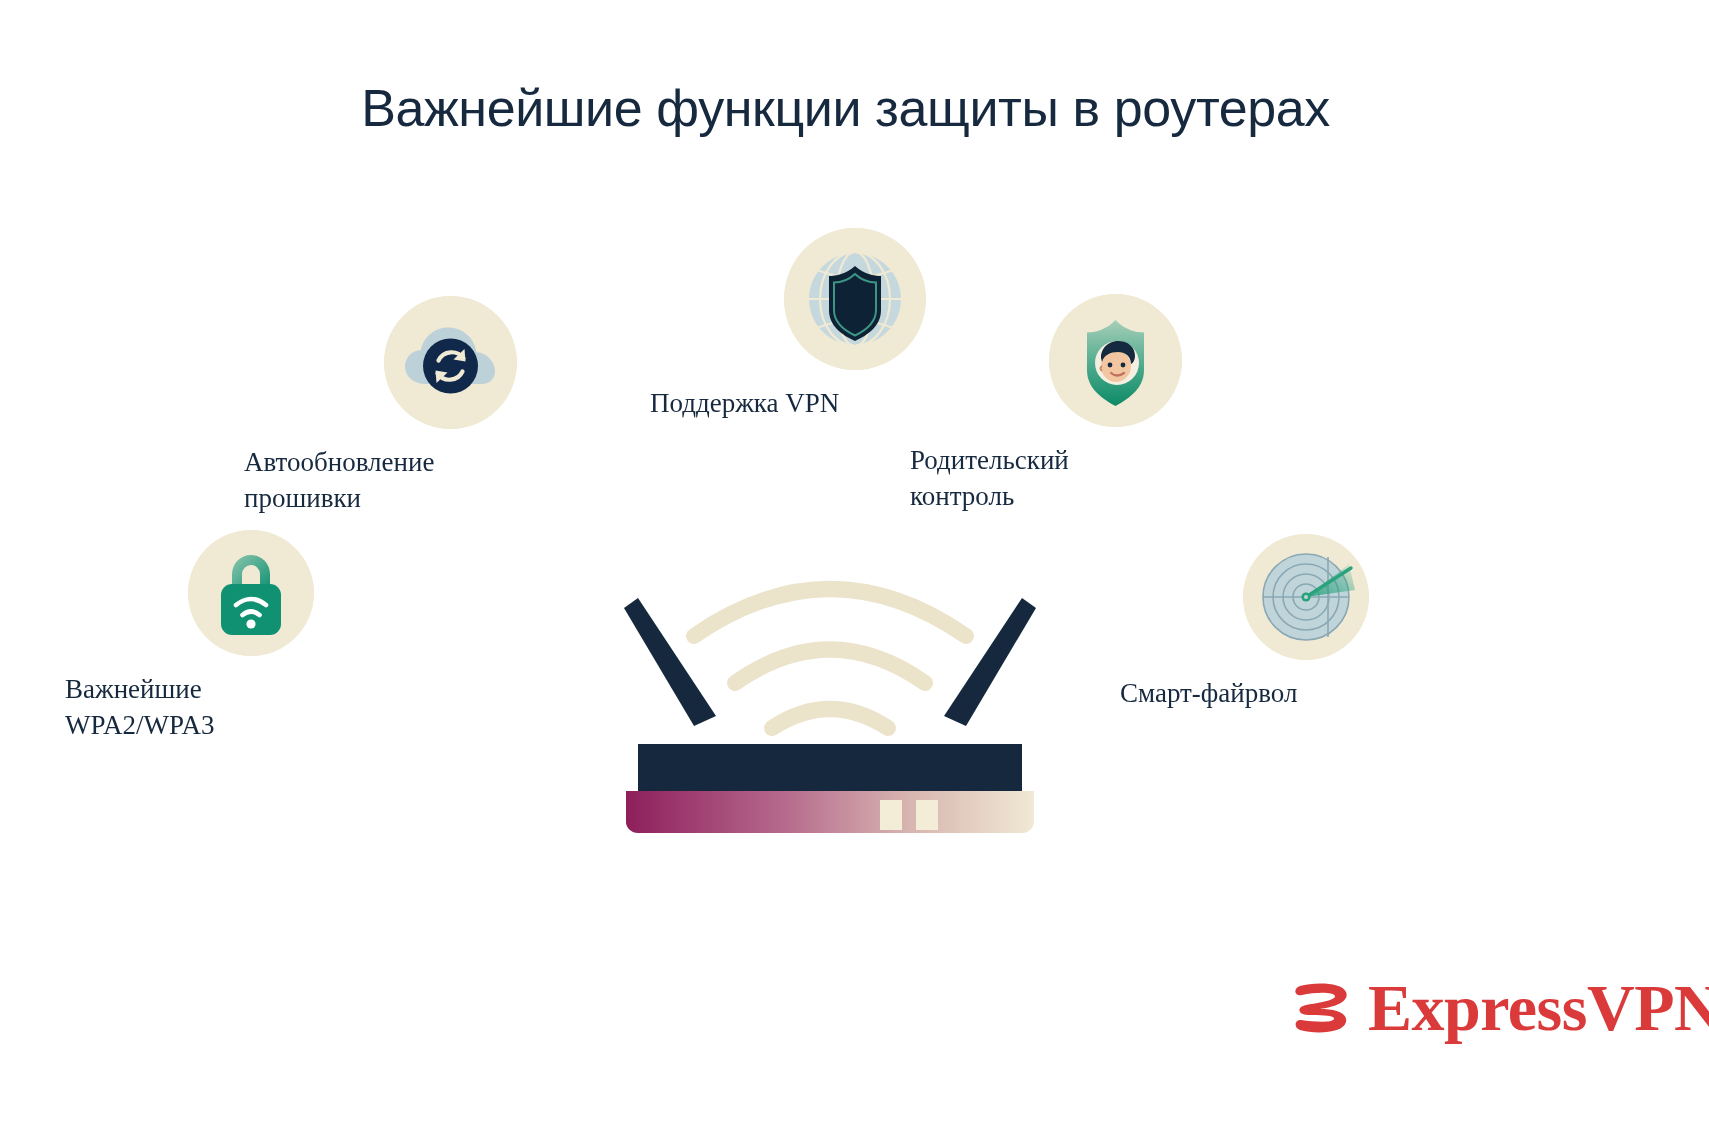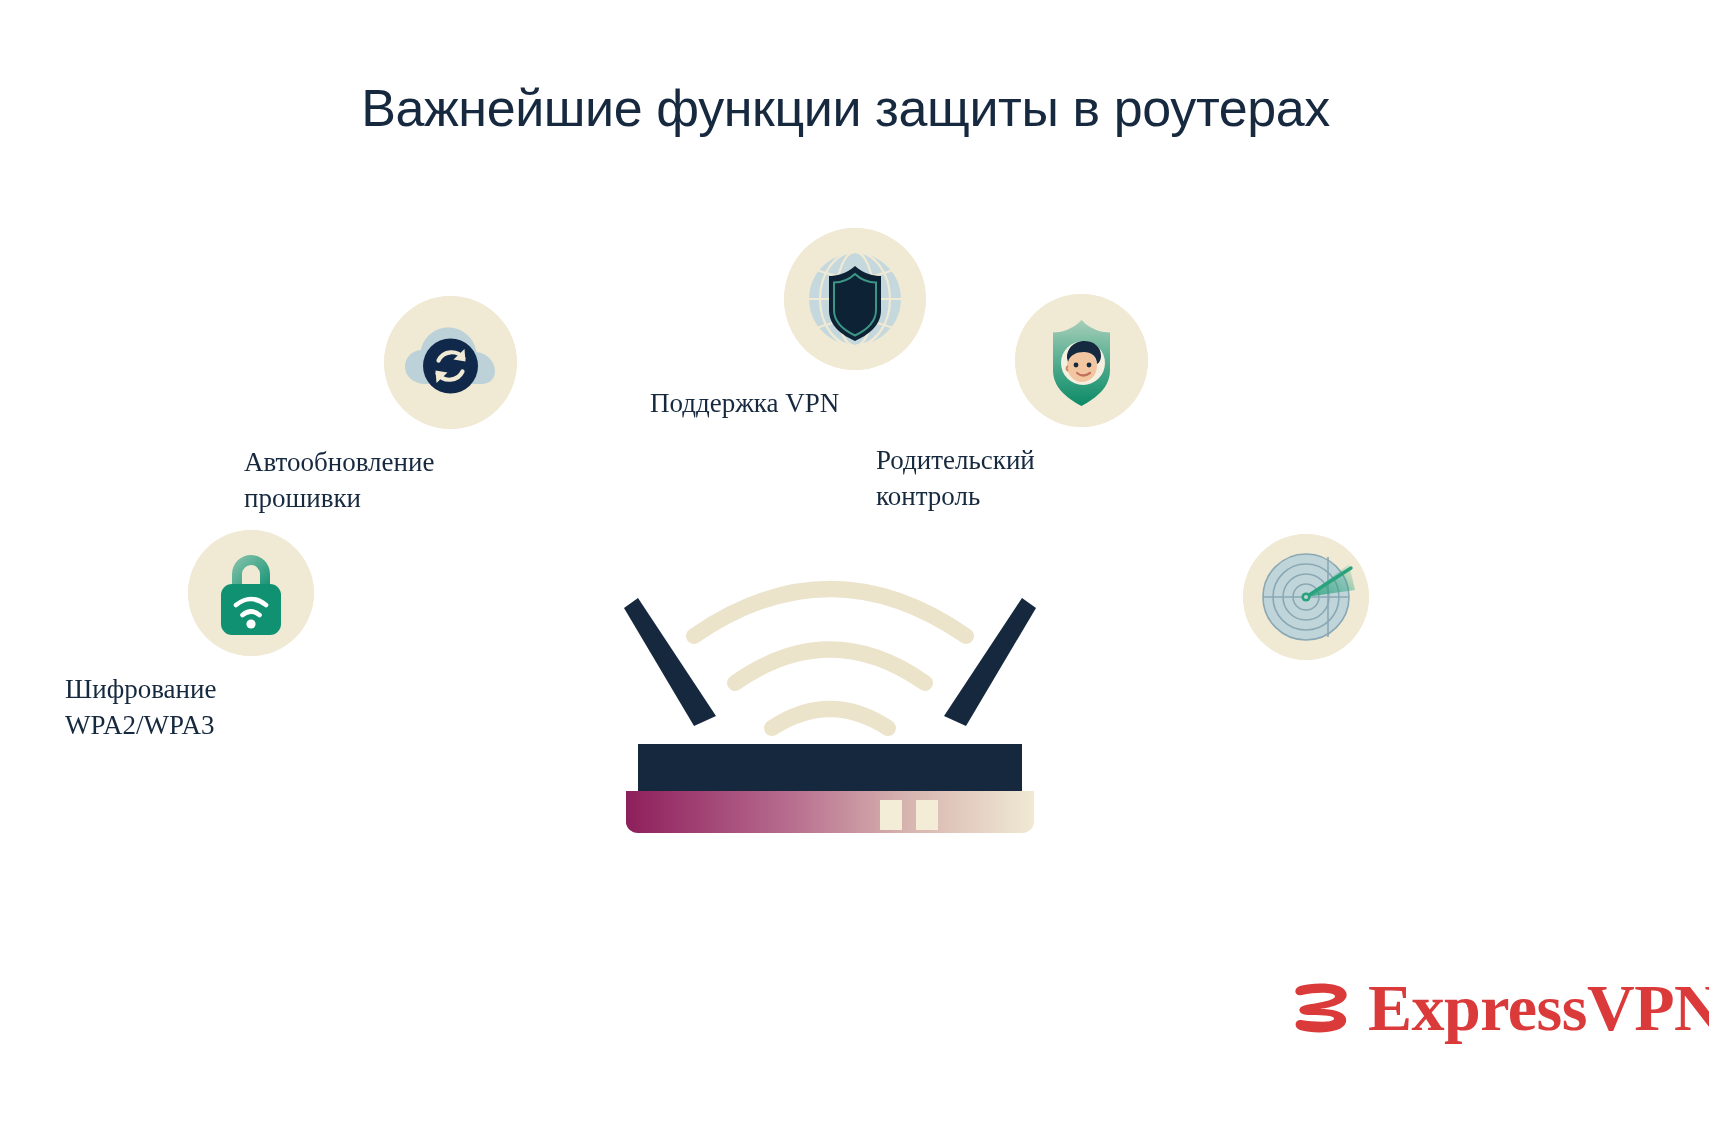--- a/index.html
+++ b/index.html
@@ -59,21 +59,21 @@
     white-space: pre-line;
   }
 
   
   #feat-vpn      { left: 650px;  top: 228px;  width: 410px; }
   #feat-vpn .badge { width: 142px; height: 142px; }
 
   #feat-firmware { left: 244px;  top: 296px;  width: 412px; }
   #feat-firmware .badge { width: 133px; height: 133px; }
 
-  #feat-parental { left: 876px;  top: 294px;  width: 410px; }
+  #feat-parental { left: 910px;  top: 294px;  width: 410px; }
   #feat-parental .badge { width: 133px; height: 133px; }
 
   #feat-encryption { left: 65px;  top: 530px;  width: 372px; }
   #feat-encryption .badge { width: 126px; height: 126px; }
 
   #feat-firewall { left: 1120px; top: 534px;  width: 372px; }
   #feat-firewall .badge { width: 126px; height: 126px; }
 
   
   #router {
@@ -190,21 +190,21 @@
         <circle cx="63" cy="63" r="63" fill="#f0e9d4"></circle>
         <path d="M44 60 L44 44 A19 19 0 0 1 82 44 L82 60 L72 60 L72 44 A9 9 0 0 0 54 44 L54 60 Z" fill="url(#shackleGrad)"></path>
         <rect x="33" y="54" width="60" height="51" rx="11" fill="#109172"></rect>
         <g fill="none" stroke="#ffffff" stroke-width="4.6" stroke-linecap="round">
           <path d="M48 75 Q63 63 78 75"></path>
           <path d="M54.5 85 Q63 78 71.5 85"></path>
         </g>
         <circle cx="63" cy="94" r="4.6" fill="#ffffff"></circle>
       </svg>
     </div>
-    <div class="feature-label">Шифрование
+    <div class="feature-label">Важнейшие
 WPA2/WPA3</div>
   </div>
 
   <div class="feature" id="feat-firewall">
     <div class="badge">
       <svg width="126" height="126" viewBox="0 0 126 126" xmlns="http://www.w3.org/2000/svg">
         <defs>
           <linearGradient id="sweepGrad" x1="0" y1="1" x2="1" y2="0">
             <stop offset="0%" stop-color="#2aa37d" stop-opacity="0.9"></stop>
             <stop offset="100%" stop-color="#2aa37d" stop-opacity="0.05"></stop>
@@ -219,20 +219,21 @@
           <circle cx="63" cy="63" r="13"></circle>
           <line x1="20" y1="63" x2="106" y2="63"></line>
           <line x1="85" y1="23" x2="85" y2="103"></line>
         </g>
         <path d="M63 63 L106 30 L112 56 Z" fill="url(#sweepGrad)"></path>
         <line x1="63" y1="63" x2="108" y2="34" stroke="#2aa37d" stroke-width="3.4" stroke-linecap="round"></line>
         <circle cx="63" cy="63" r="4.6" fill="#2aa37d"></circle>
         <circle cx="63" cy="63" r="2" fill="#c0d5da"></circle>
       </svg>
     </div>
+    <div class="feature-label">Смарт-файрвол</div>
   </div>
 
   <div id="router">
     <svg width="420" height="300" viewBox="0 0 420 300" xmlns="http://www.w3.org/2000/svg">
       <defs>
         <linearGradient id="bodyGrad" x1="0" y1="0" x2="1" y2="0">
           <stop offset="0%" stop-color="#8e1f5c"></stop>
           <stop offset="38%" stop-color="#b5688c"></stop>
           <stop offset="68%" stop-color="#d6b2ae"></stop>
           <stop offset="100%" stop-color="#f0e9d4"></stop>

